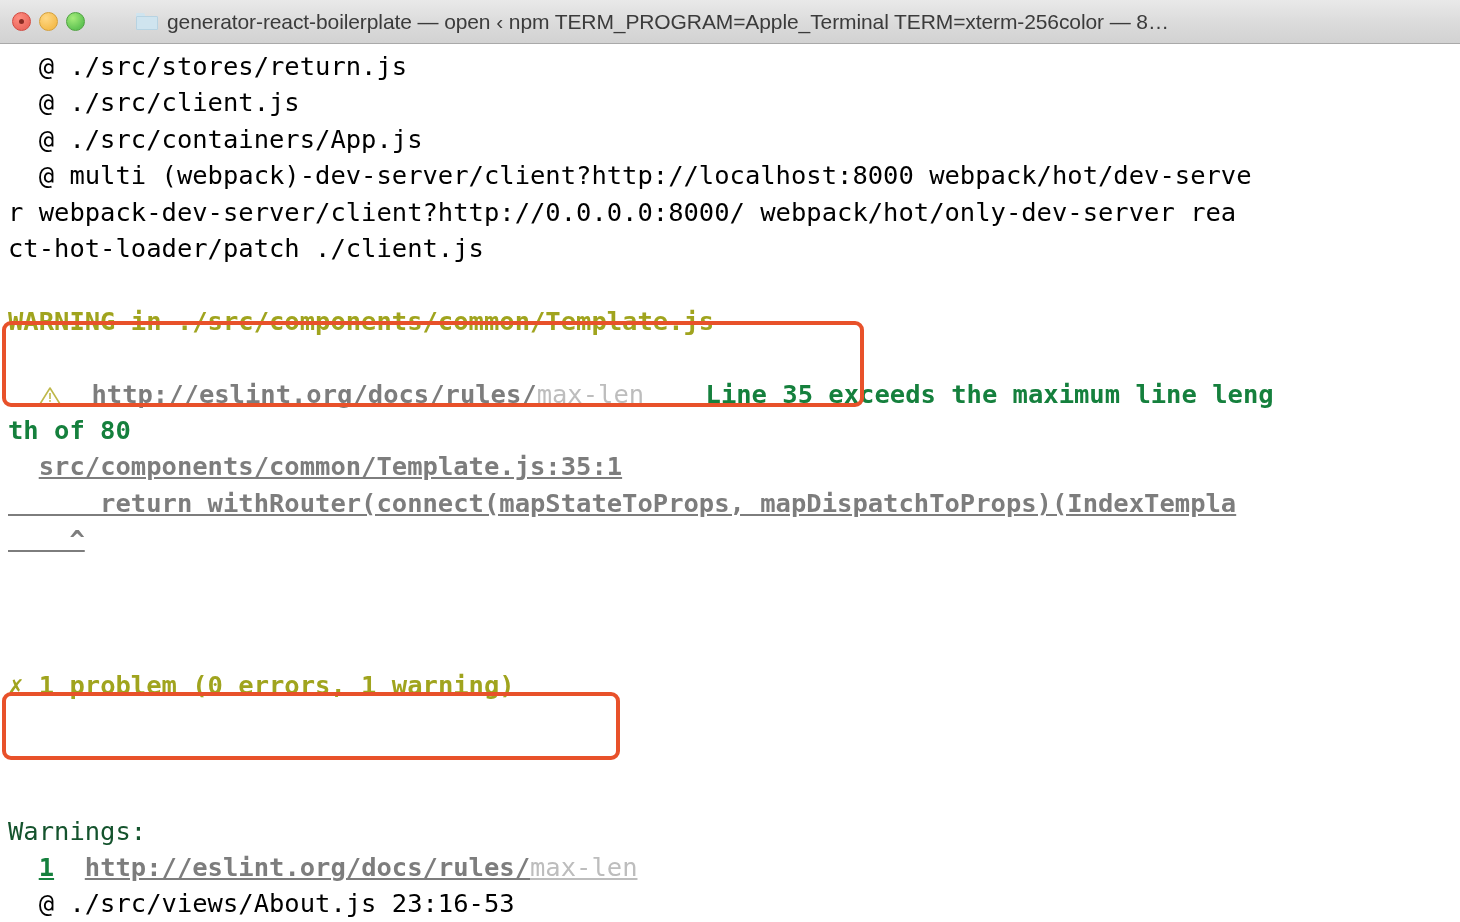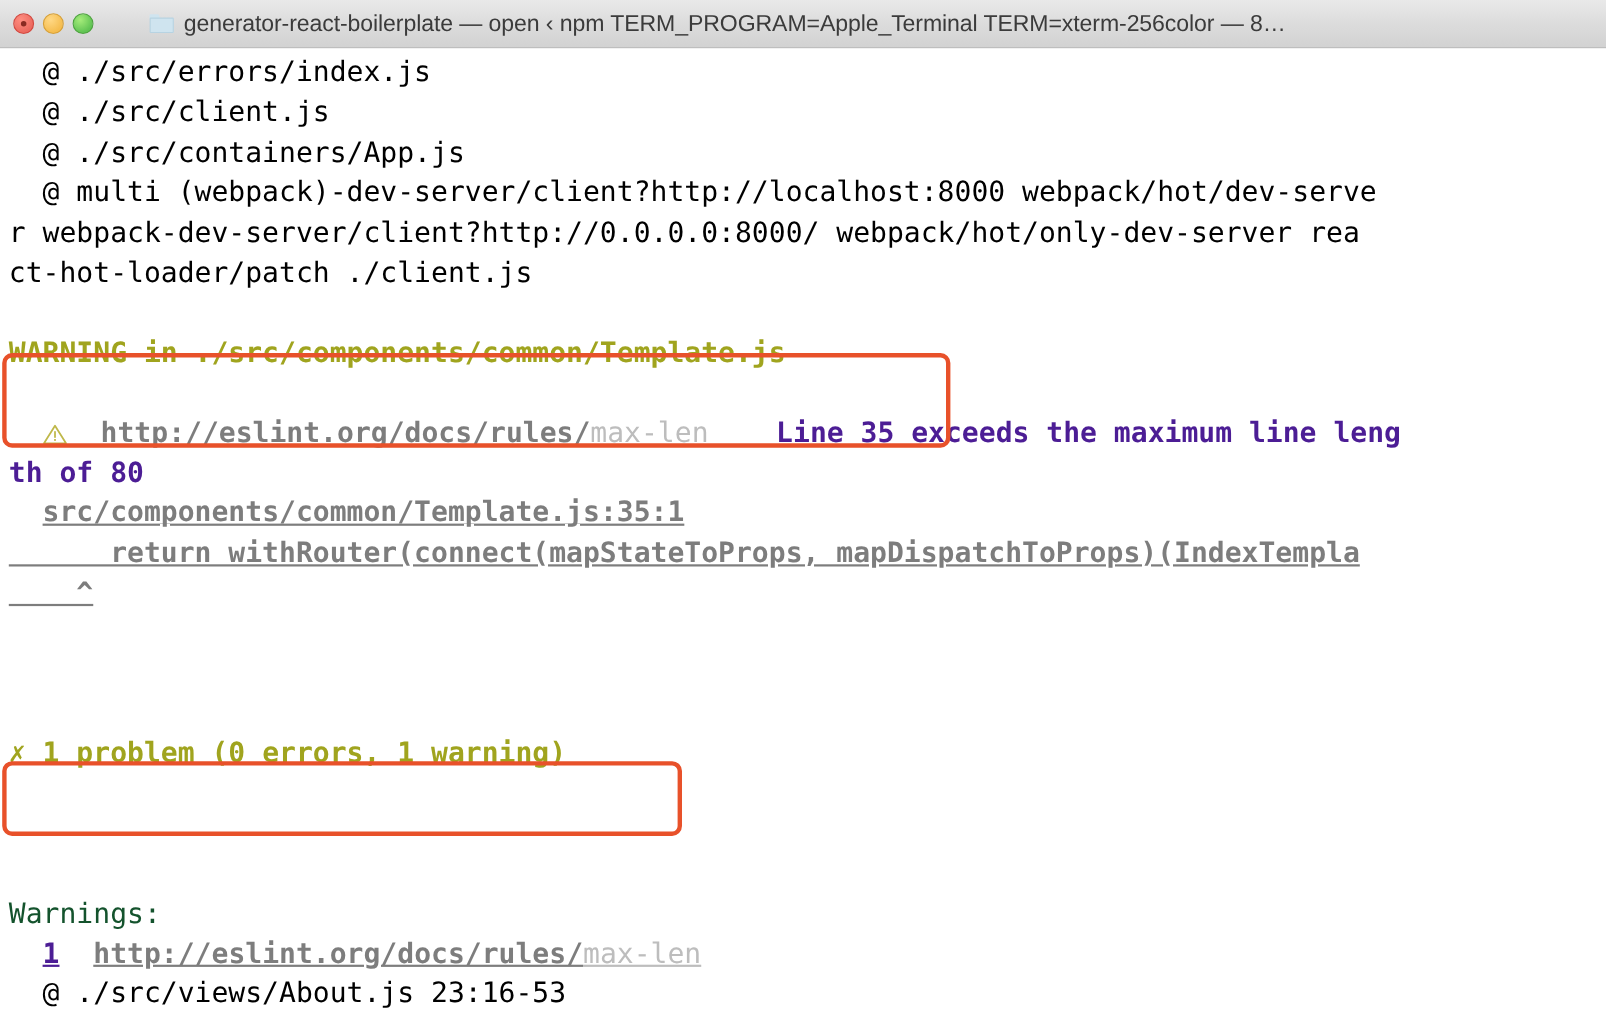--- a/index.html
+++ b/index.html
@@ -106,21 +106,21 @@
   .line {
     font-family: "DejaVu Sans Mono", "Liberation Mono", monospace;
     font-size: 25.5px;
     line-height: 36.4px;
     color: #000000;
     white-space: pre;
     padding-left: 8px;
     letter-spacing: 0px;
   }
   .line.blank { color: transparent; }
-  .c-bold    { font-weight: bold; color: #4c1d95; }
+  .c-bold    { font-weight: bold; color: #15803d; }
   .c-olive   { color: #14532d; }
   .c-olive-b { color: #a0a41e; font-weight: bold; }
   .c-gray-l  { color: #bdbdbd; }
   .c-gray-b  { color: #7d7d7d; font-weight: bold; text-decoration: underline; }
   .u         { text-decoration: underline; }
 
   .warn-tri {
     display: inline-block;
     width: 22px;
     height: 20px;
@@ -162,21 +162,21 @@
     <span class="folder-icon">
       <span class="tab"></span>
         <span class="body"></span>
     </span>
     <span class="title-text">generator-react-boilerplate — open ‹ npm TERM_PROGRAM=Apple_Terminal TERM=xterm-256color — 8…</span>
   </div>
 </div>
 
 <div class="terminal">
 
-  <div class="line">  @ ./src/errors/index.js</div>
+  <div class="line">  @ ./src/stores/return.js</div>
   <div class="line">  @ ./src/client.js</div>
   <div class="line">  @ ./src/containers/App.js</div>
   <div class="line">  @ multi (webpack)-dev-server/client?http://localhost:8000 webpack/hot/dev-serve</div>
   <div class="line">r webpack-dev-server/client?http://0.0.0.0:8000/ webpack/hot/only-dev-server rea</div>
   <div class="line">ct-hot-loader/patch ./client.js</div>
 
   <div class="line blank">&nbsp;</div>
 
   <div class="line"><span class="c-olive-b">WARNING in ./src/components/common/Template.js</span></div>
 

